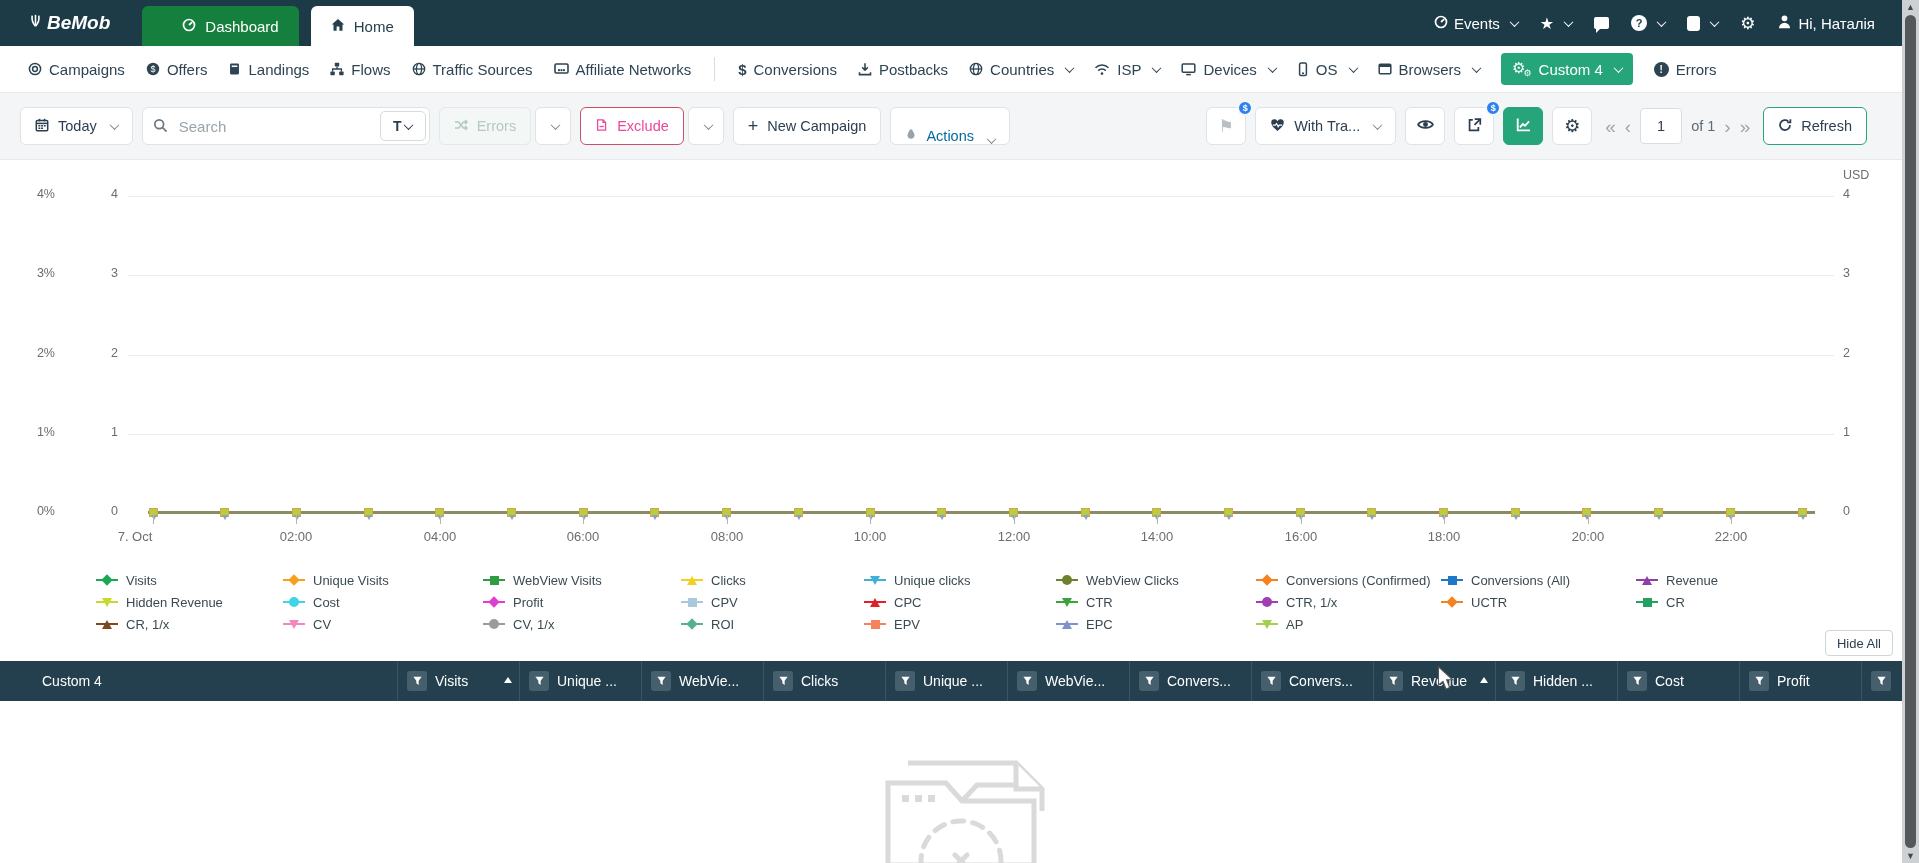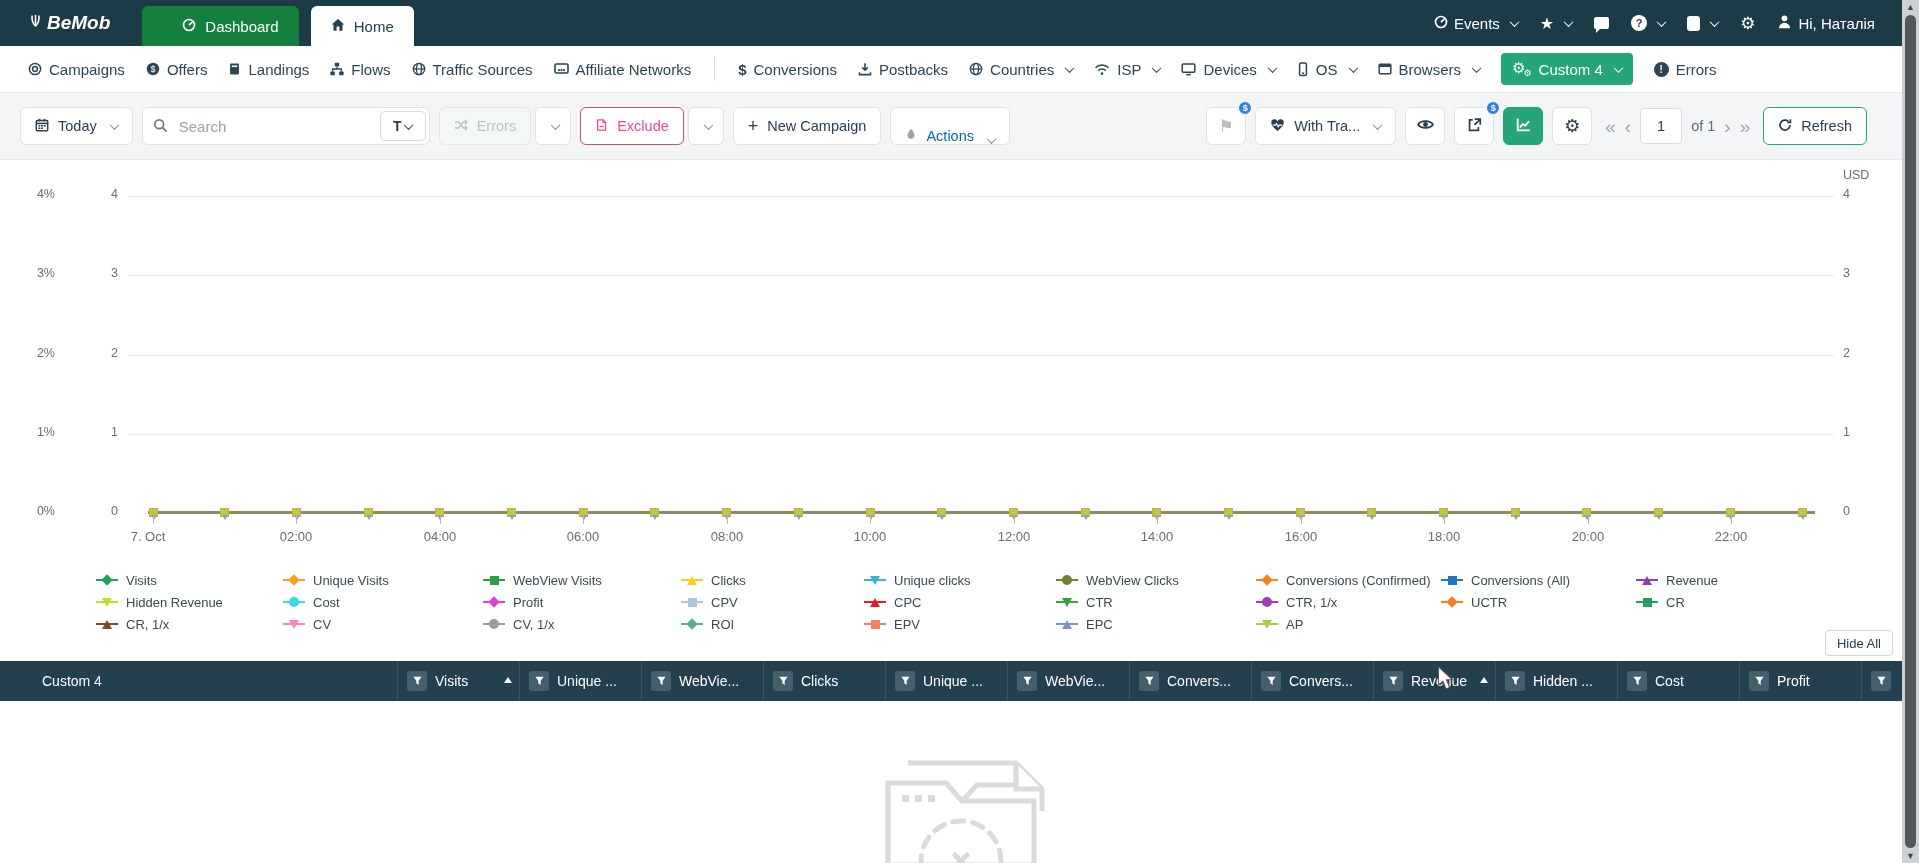--- a/index.html
+++ b/index.html
@@ -474,21 +474,21 @@
       <span class="marker" style="left:1223.9px;"></span>
       <span class="marker" style="left:1295.6px;"></span>
       <span class="marker" style="left:1367.3px;"></span>
       <span class="marker" style="left:1439.0px;"></span>
       <span class="marker" style="left:1510.7px;"></span>
       <span class="marker" style="left:1582.4px;"></span>
       <span class="marker" style="left:1654.1px;"></span>
       <span class="marker" style="left:1725.8px;"></span>
       <span class="marker" style="left:1797.5px;"></span>
       <span class="xtick" style="left:153px;"></span>
-      <span class="xlabel" style="left:106px;">7. Oct</span>
+      <span class="xlabel" style="left:93px;">7. Oct</span>
       <span class="xtick" style="left:296px;"></span>
       <span class="xlabel" style="left:254px;">02:00</span>
       <span class="xtick" style="left:440px;"></span>
       <span class="xlabel" style="left:398px;">04:00</span>
       <span class="xtick" style="left:583px;"></span>
       <span class="xlabel" style="left:541px;">06:00</span>
       <span class="xtick" style="left:727px;"></span>
       <span class="xlabel" style="left:685px;">08:00</span>
       <span class="xtick" style="left:870px;"></span>
       <span class="xlabel" style="left:828px;">10:00</span>

